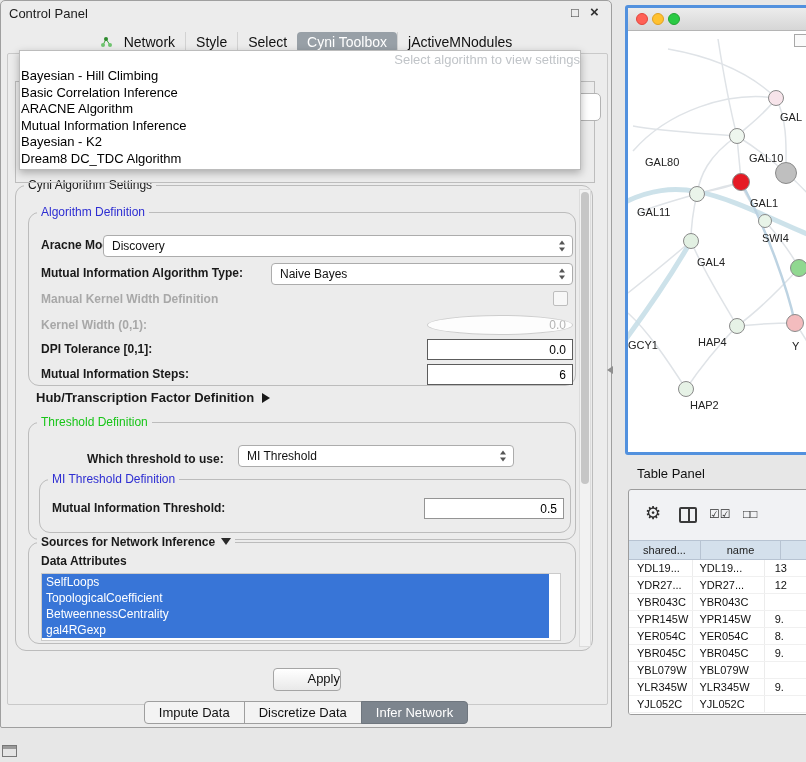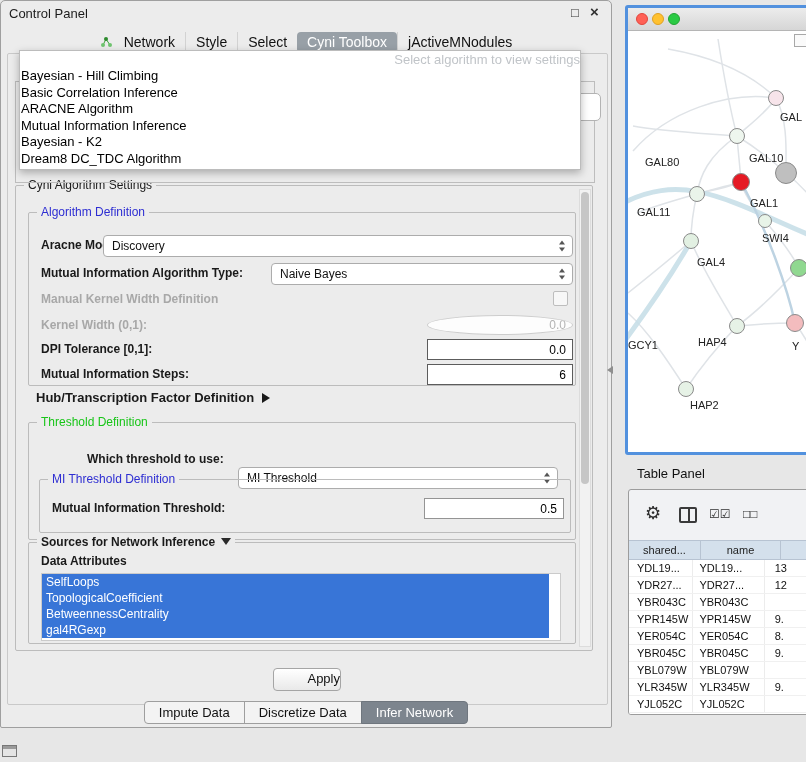--- a/index.html
+++ b/index.html
@@ -28,21 +28,21 @@
               border:1px solid #b3b3b3;border-radius:5px;z-index:3}
 
   
   .popup{position:absolute;left:18px;top:49px;width:560px;height:118px;background:#fff;
          border:1px solid #bcbcbc;box-shadow:0 3px 8px rgba(0,0,0,.28);z-index:20;font-size:13px}
   .dd-ph{height:17px;line-height:17px;text-align:right;color:#c0c4c8}
   .dd-item{height:16.5px;line-height:16.5px;padding-left:1px;color:#000;white-space:nowrap}
   .dd-sel{font-weight:normal}
 
   
-  .grp{position:absolute;border:1px solid #bcbcbc;border-radius:2px;box-sizing:border-box}
+  .grp{position:absolute;border:1px solid #bcbcbc;border-radius:11px;box-sizing:border-box}
   .legend{position:absolute;top:-8px;left:8px;background:#ececec;padding:0 4px;font-size:12px;
           line-height:15px;color:#1a1a1a;white-space:nowrap}
   .legend.blue{color:#2d2dd2}
   .legend.green{color:#17c517}
   .legend.bold{font-weight:bold}
 
   .lbl{position:absolute;font-size:12px;font-weight:bold;color:#1a1a1a;white-space:nowrap}
   .lbl.dis{color:#a8a8a8}
 
   .combo{position:absolute;height:22px;background:#fff;border:1px solid #acacac;border-radius:4px;
@@ -218,21 +218,21 @@
       </div>
 
       <div class="lbl" style="left:20px;top:204px;font-size:13px">
         <span>Hub/Transcription Factor Definition</span><span class="tri-right"></span>
       </div>
 
       <div class="grp" style="left:12px;top:236px;width:548px;height:118px">
         <span class="legend green">Threshold Definition</span>
 
         <div class="lbl" style="left:58px;top:29px">Which threshold to use:</div>
-        <div class="combo" style="left:209px;top:44px;width:320px">
+        <div class="combo" style="left:209px;top:22px;width:276px">
           <span>MI Threshold</span>
           <span class="spin"></span>
         </div>
 
         <div class="grp" style="left:10px;top:56px;width:532px;height:54px">
           <span class="legend blue">MI Threshold Definition</span>
           <div class="lbl" style="left:12px;top:21px">Mutual Information Threshold:</div>
           <input class="nin mid" style="left: 384px; top: 18px; width: 140px;" readonly="" value="0.5">
         </div>
       </div>

